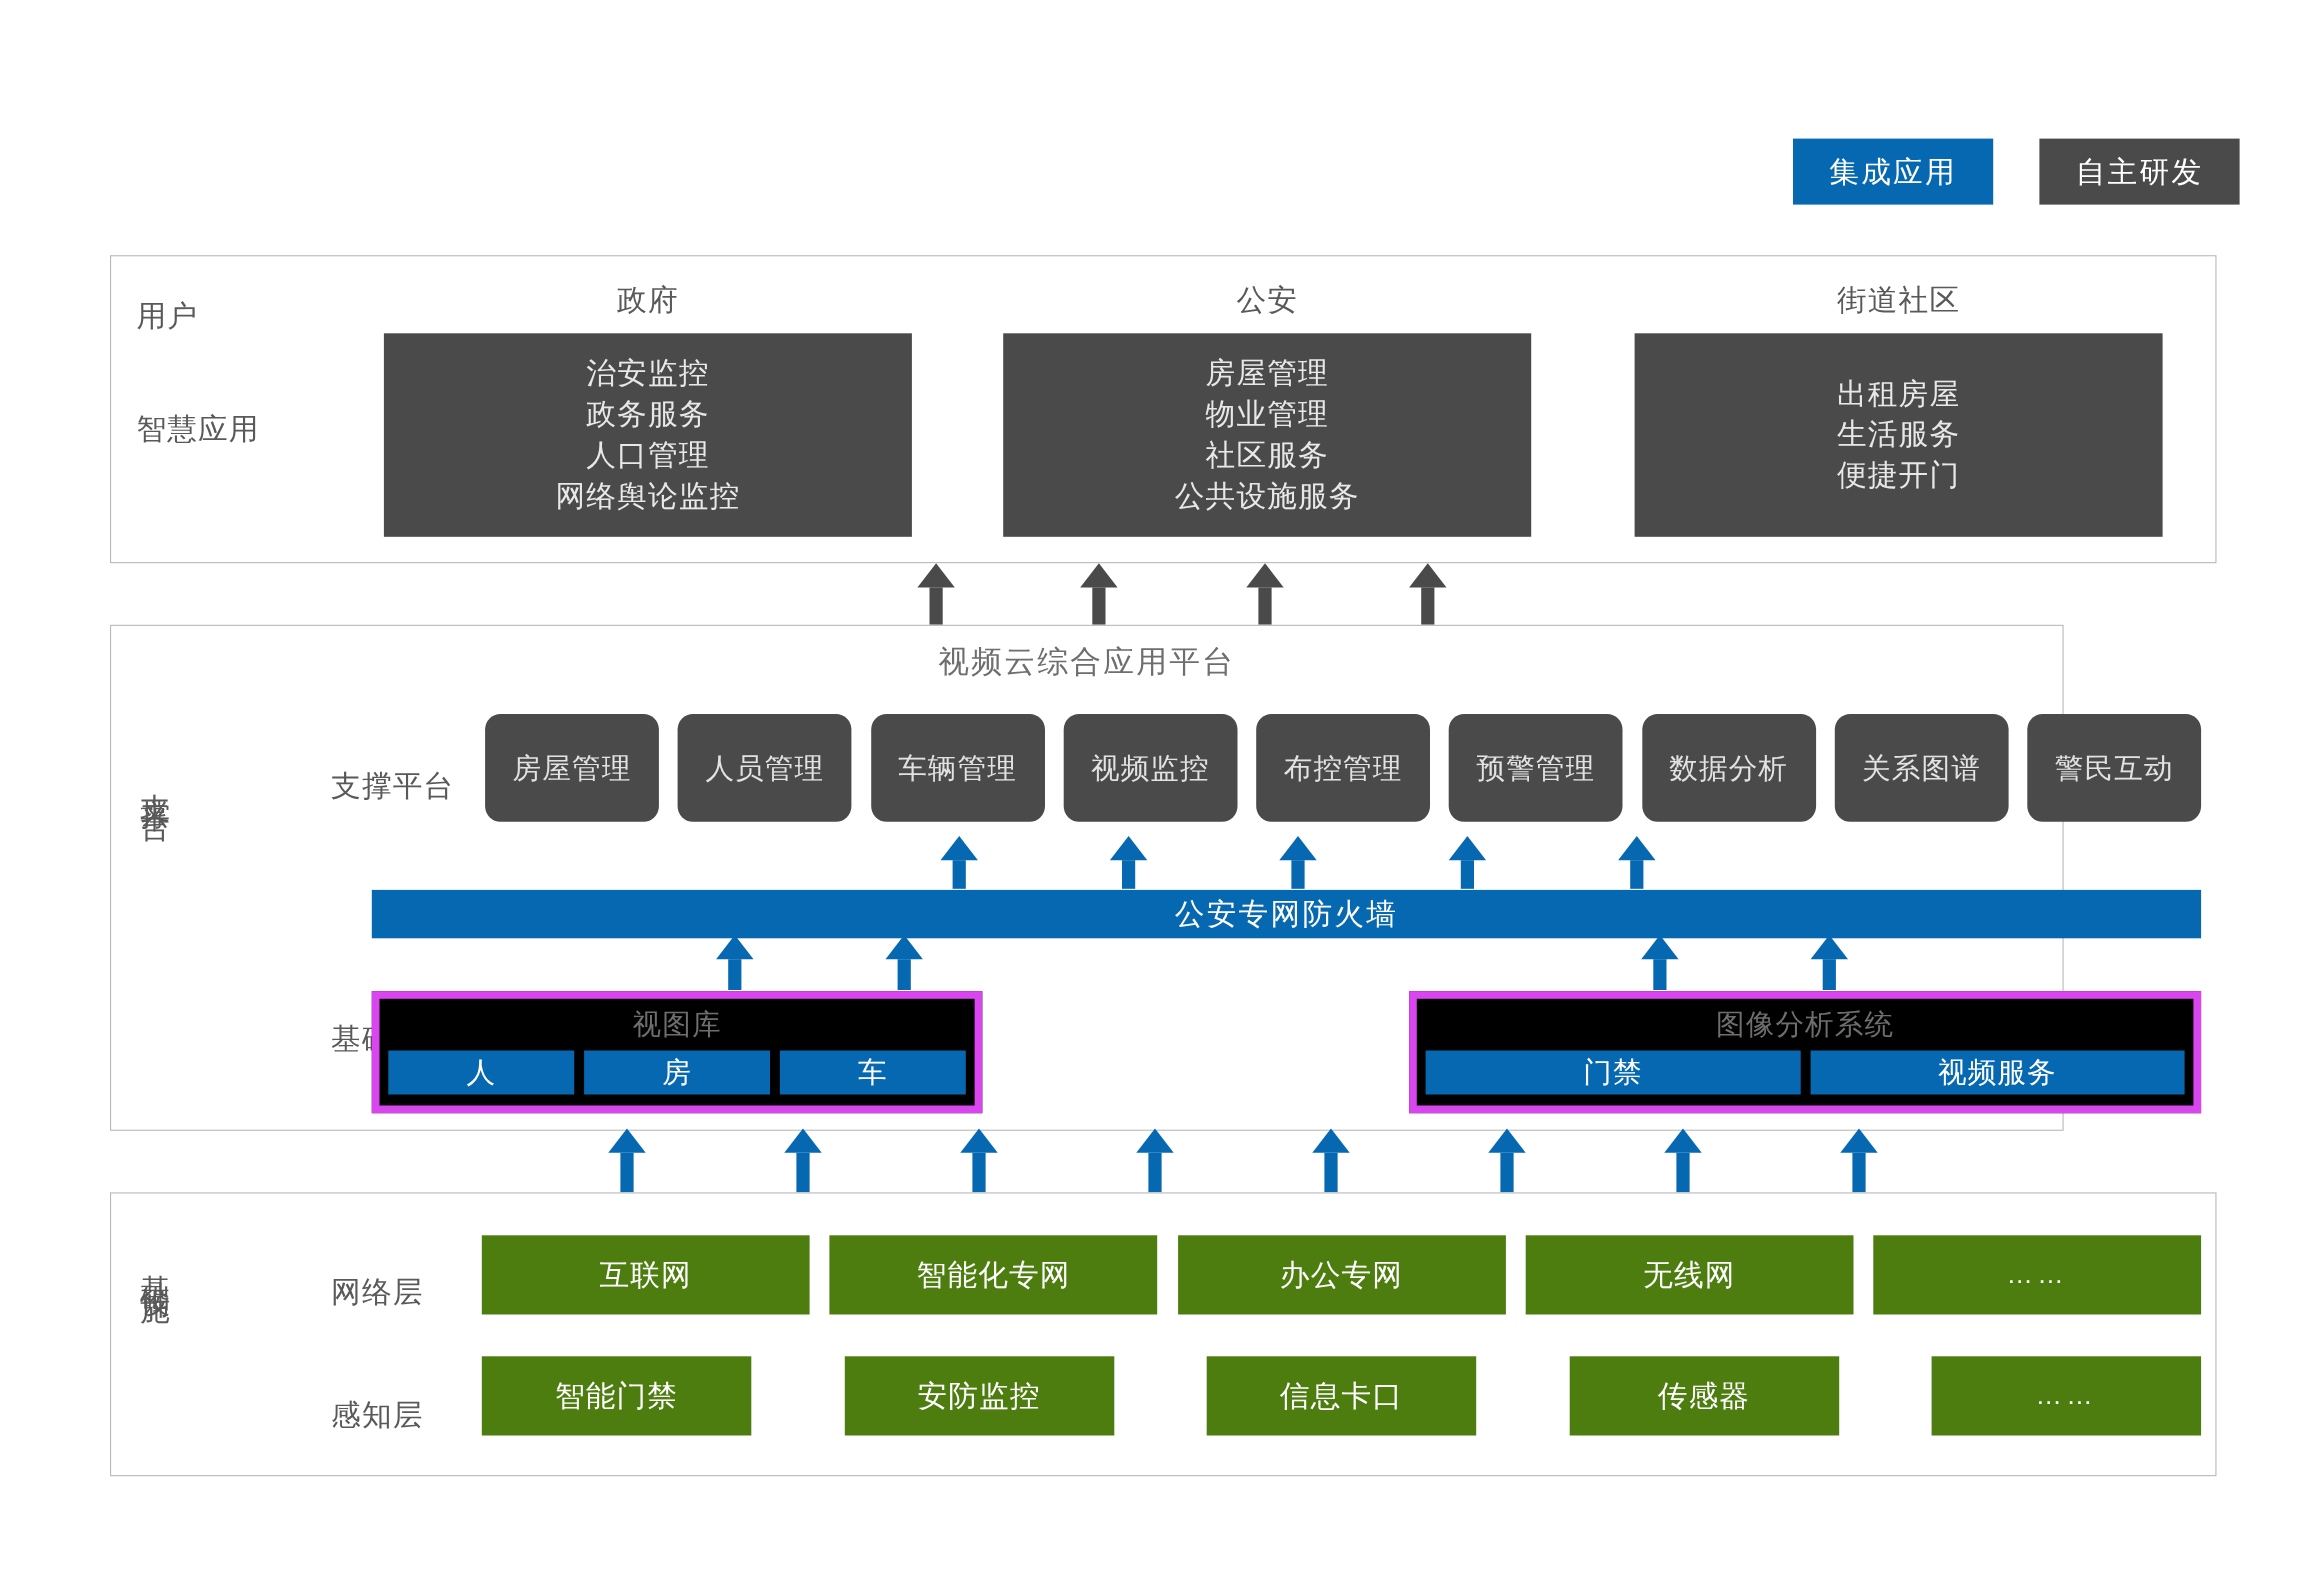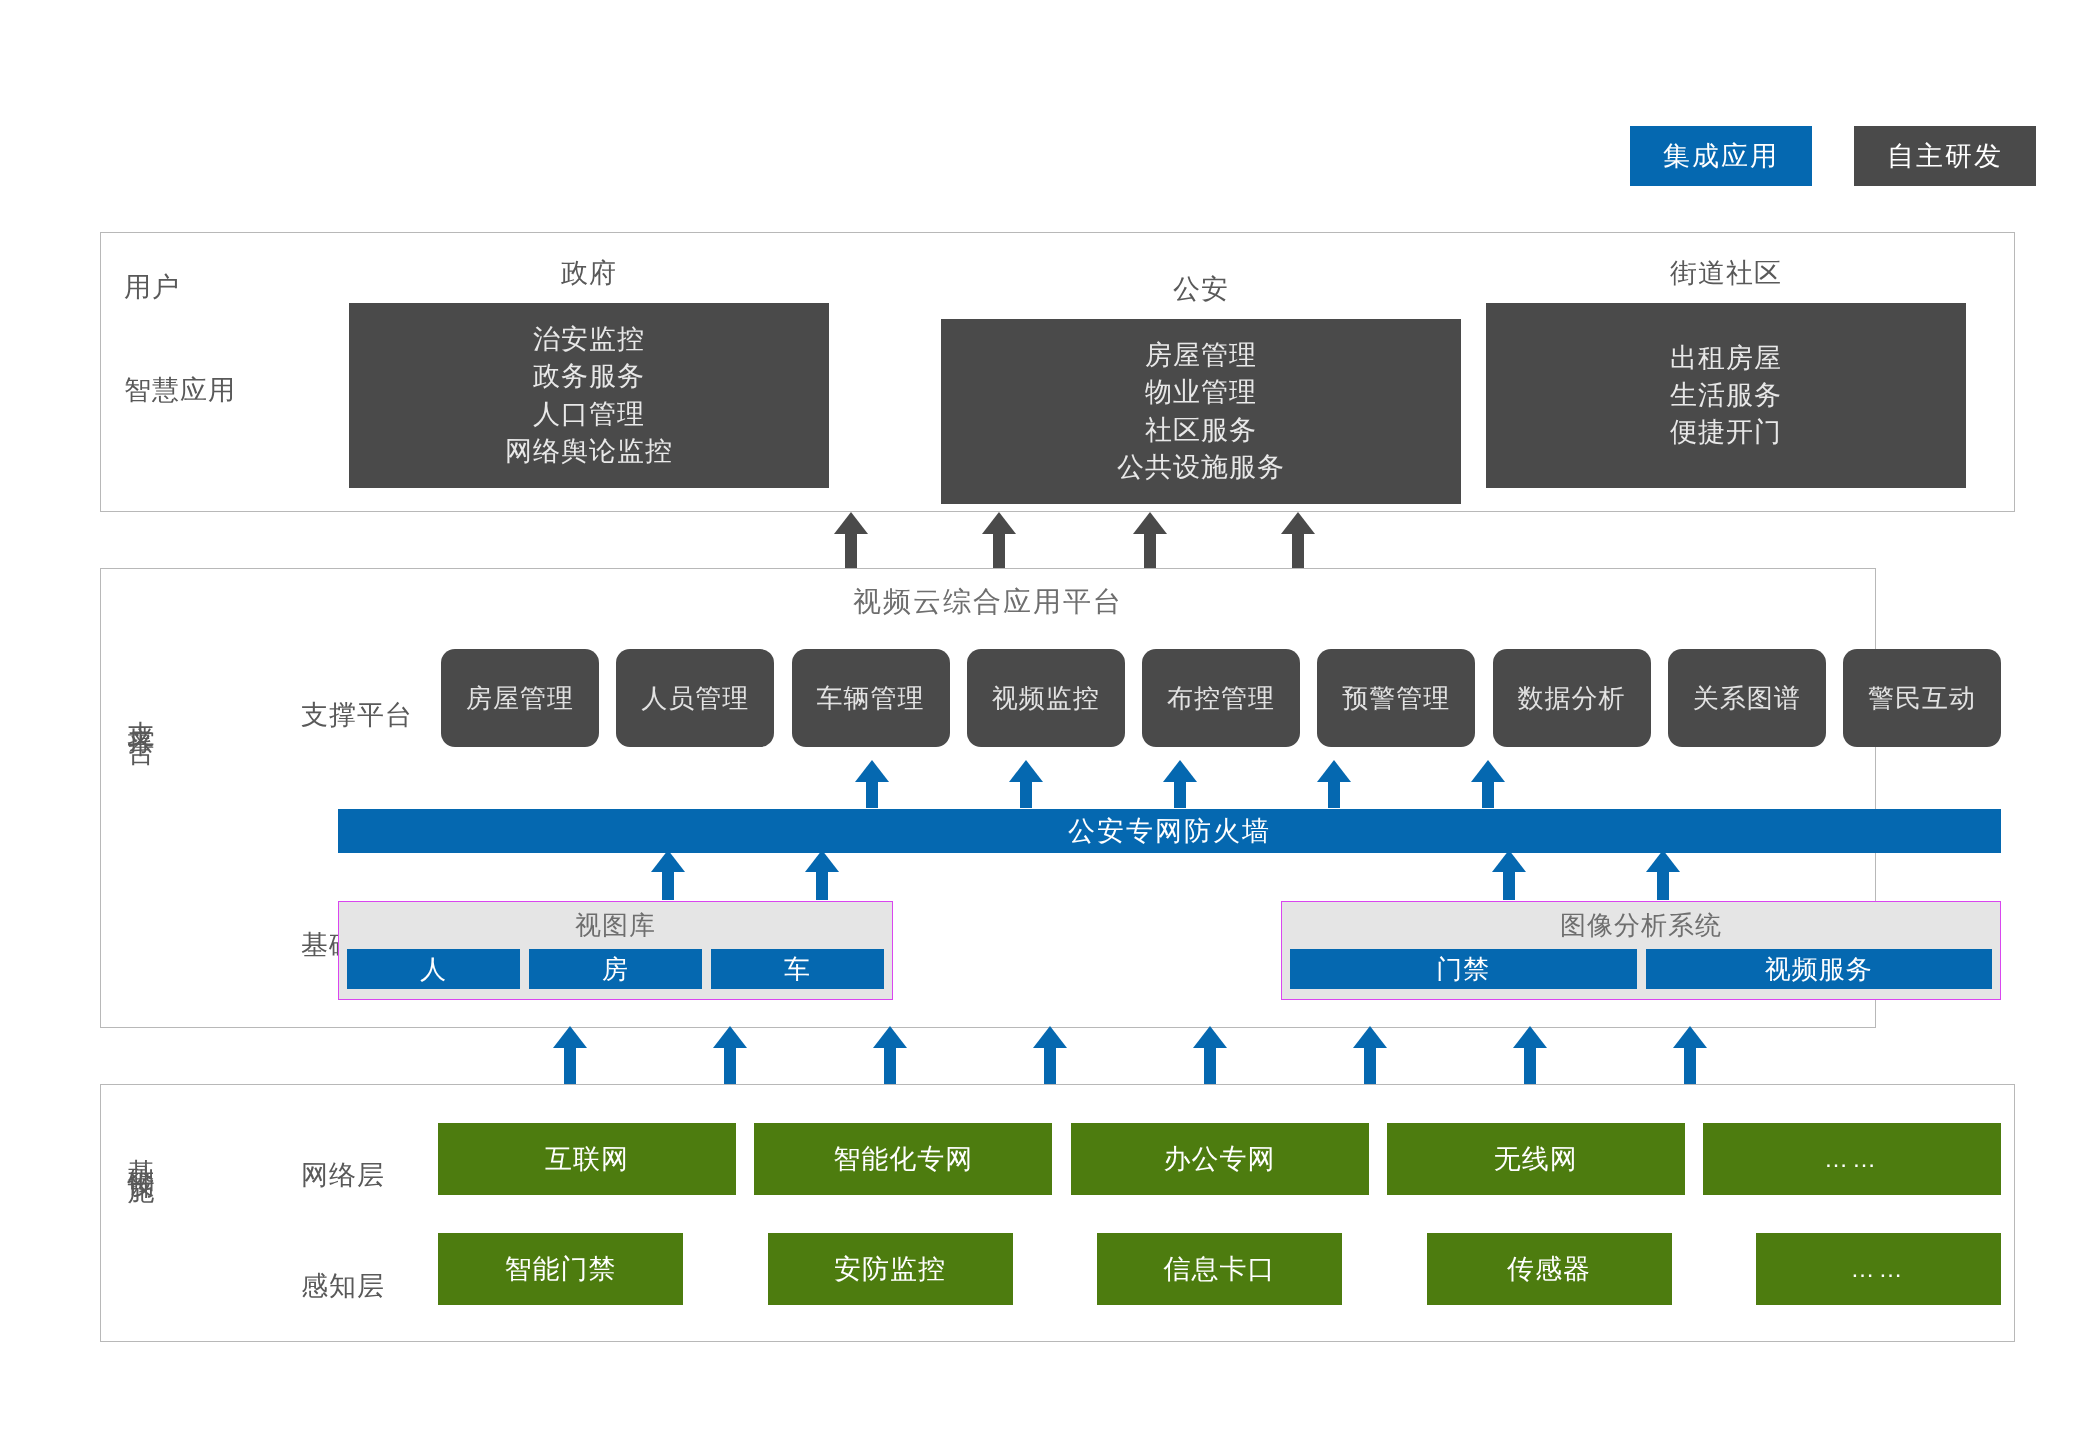--- a/index.html
+++ b/index.html
@@ -83,21 +83,21 @@
     padding: 12px 0;
     box-sizing: border-box;
   }
   .app-box span {
     font-size: 27px;
     line-height: 1.38;
     letter-spacing: 1px;
   }
   #app-col-0 { left: 237px; width: 480px; padding-left: 11px; }
   #app-col-0 .app-box { height: 185px; }
-  #app-col-1 { left: 840px; width: 520px; margin-top: 16px; }
+  #app-col-1 { left: 811px; width: 480px; }
   #app-col-1 .app-box { height: 185px; }
   #app-col-2 { left: 1385px; width: 480px; }
   #app-col-2 .app-box { height: 185px; }
 
   
   .arrow {
     position: absolute;
     width: 34px;
   }
   .arrow .head {
@@ -176,23 +176,23 @@
     font-size: 27px;
     letter-spacing: 2px;
     display: flex;
     align-items: center;
     justify-content: center;
   }
 
   .basic-group {
     position: absolute;
     top: 332px;
-    border: 1px solid #d946ef;
+    border: 7px solid #d946ef;
     box-sizing: border-box;
-    background: #e5e5e5;
+    background: #000000;
     padding: 6px 8px 10px 8px;
   }
   .basic-group-title {
     text-align: center;
     font-size: 26px;
     color: #6e6e6e;
     letter-spacing: 1px;
     margin-bottom: 6px;
   }
   .basic-items {

